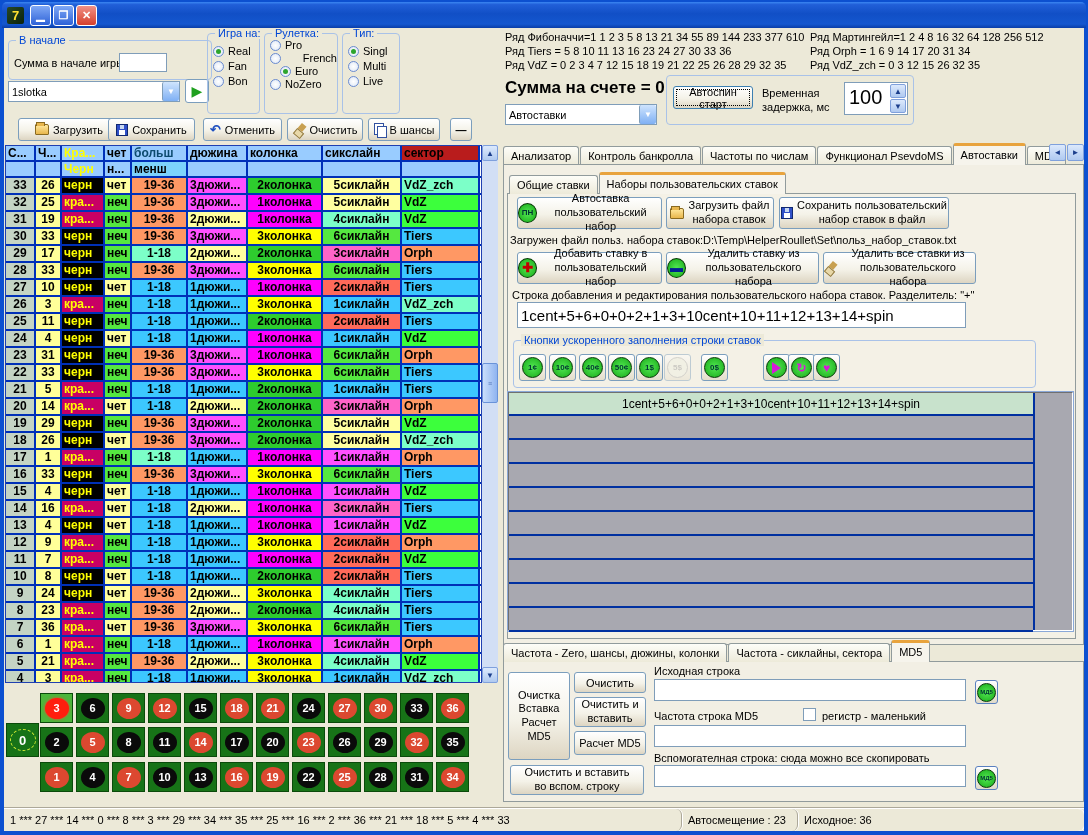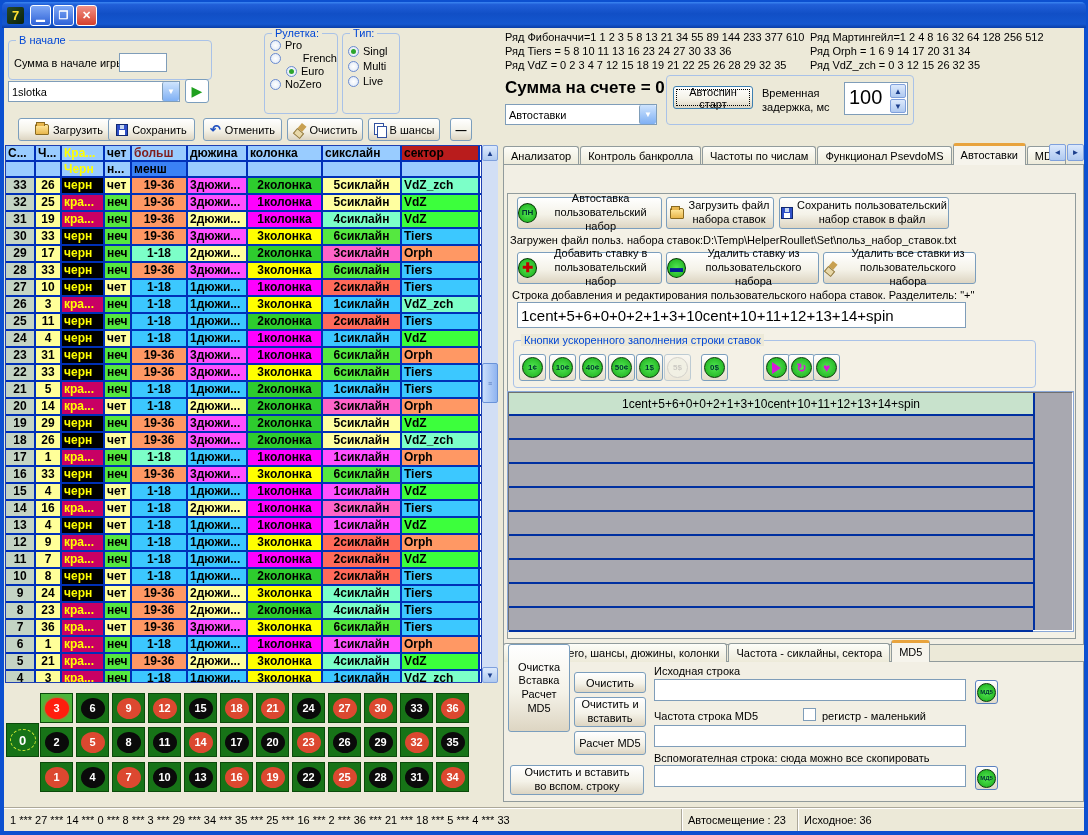--- a/index.html
+++ b/index.html
@@ -81,21 +81,21 @@
   .coinbtn .gcircle{width:21px;height:21px;font-size:8px;}
   .coinbtn.dis{opacity:.45;}
   .coinbtn.dis .gcircle{background:#EFEFE2;border-color:#AAA;color:#999;}
   .mag{color:#D818D8;}
   .play-tri{width:0;height:0;border-left:9px solid #D818D8;border-top:6px solid transparent;border-bottom:6px solid transparent;}
   
   #bet-list{background:#A8A8B0;border-top:1px solid #707070;border-left:1px solid #707070;border-right:1px solid #fff;border-bottom:1px solid #fff;outline:1px solid #8AA8D8;}
   .lhead{background:#C8E2CC;border-bottom:2px solid #0030A0;font-size:12px;text-align:center;height:23px;line-height:22px;}
   .lrow{height:24px;border-bottom:2px solid #0030A0;}
   .statusbar{background:#ECE9D8;border-top:1px solid #fff;box-shadow:0 -1px 0 #ACA899;font-size:11px;display:flex;}
-  .ssec{border-right:1px solid #ACA899;box-shadow:1px 0 0 #fff;display:flex;align-items:center;padding:0 6px;white-space:nowrap;overflow:hidden;}
+  .ssec{border-right:1px solid #ACA899;box-shadow:1px 0 0 #fff;display:flex;align-items:center;padding:0 6px;white-space:nowrap;overflow:hidden;border-radius:6px;}
   .md5ic{width:23px;height:24px;border:1px solid #5A80C0;border-radius:3px;background:linear-gradient(#FFF,#E0DAC8);display:flex;align-items:center;justify-content:center;}
   .md5ic .gcircle{width:19px;height:19px;font-size:6px;line-height:1;text-align:center;}
   .chk{width:13px;height:13px;background:#fff;border:1px solid #7F9DB9;}
 </style>
 </head>
 <body>
 
 <div id="frame">
   <div id="titlebar">
     <div id="appicon">7</div>
@@ -112,32 +112,49 @@
       <input class="abs tbox" style="left: 110px; top: 12px; width: 48px; height: 19px;" value="">
     </div>
     <div class="abs combo" style="left:4px;top:53px;width:172px;height:21px;">
       <div class="cval">1slotka</div>
       <div class="carr">▼</div>
     </div>
     <div class="abs btn" style="left:181px;top:51px;width:24px;height:24px;background:#fff;">
       <span style="color:#1FA01F;font-size:14px;">▶</span>
     </div>
 
+    <div class="abs grp" style="left:203px;top:5px;width:53px;height:81px;">
+      <div class="grp-lbl">Игра на:</div>
+      <div class="abs" style="left:0;top:8px;right:0;">
+          <div class="radio">
+            <span class="rdot on"></span>
+            <span class="rlabel">Real</span>
+          </div>
+          <div class="radio">
+            <span class="rdot"></span>
+            <span class="rlabel">Fan</span>
+          </div>
+          <div class="radio">
+            <span class="rdot"></span>
+            <span class="rlabel">Bon</span>
+          </div>
+        </div>
+    </div>
     <div class="abs grp" style="left:260px;top:5px;width:74px;height:81px;">
       <div class="grp-lbl">Рулетка:</div>
       <div class="abs" style="left:0;top:4px;right:0;">
           <div class="radio" style="margin: 1px 0px 0px 5px;">
             <span class="rdot"></span>
             <span class="rlabel">Pro</span>
           </div>
           <div class="radio" style="margin: 1px 0px 0px 5px; justify-content: space-between;">
             <span class="rdot"></span>
             <span class="rlabel">French</span>
           </div>
-          <div class="radio" style="margin: 1px 0px 0px 21px;">
+          <div class="radio" style="margin: 1px 0px 0px 15px;">
             <span class="rdot on"></span>
             <span class="rlabel">Euro</span>
           </div>
           <div class="radio" style="margin: 1px 0px 0px 5px;">
             <span class="rdot"></span>
             <span class="rlabel">NoZero</span>
           </div>
         </div>
     </div>
     <div class="abs grp" style="left:338px;top:5px;width:58px;height:81px;">
@@ -179,32 +196,32 @@
         <span>В шансы</span>
     </div>
     <div class="abs btn" style="left:446px;top:90px;width:22px;height:23px;font-weight:bold;">—</div>
 
     <div id="spin-table" class="abs" style="left:1px;top:117px;width:477px;height:538px;">
         <div class="trow thr">
           <div class="tc" style="width: 30px; background: rgb(153, 204, 255); color: rgb(0, 0, 0);">С...</div>
           <div class="tc" style="width: 26px; background: rgb(153, 204, 255); color: rgb(0, 0, 0);">Ч...</div>
           <div class="tc" style="width: 43px; background: rgb(153, 204, 255); color: rgb(255, 255, 0);">Кра...</div>
           <div class="tc" style="width: 27px; background: rgb(153, 204, 255); color: rgb(0, 0, 0);">чет</div>
-          <div class="tc" style="width: 56px; background: rgb(153, 204, 255); color: #7f1d1d;">больш</div>
+          <div class="tc" style="width: 56px; background: rgb(153, 204, 255); color: #0c4a6e;">больш</div>
           <div class="tc" style="width: 60px; background: rgb(153, 204, 255); color: rgb(0, 0, 0);">дюжина</div>
           <div class="tc" style="width: 75px; background: rgb(153, 204, 255); color: rgb(0, 0, 0);">колонка</div>
           <div class="tc" style="width: 79px; background: rgb(153, 204, 255); color: rgb(0, 0, 0);">сикслайн</div>
           <div class="tc" style="width: 78px; background: #b91c1c; color: rgb(0, 0, 0);">сектор</div>
         </div>
         <div class="trow thr">
           <div class="tc" style="width: 30px; background: rgb(153, 204, 255); color: rgb(0, 0, 0);"></div>
           <div class="tc" style="width: 26px; background: rgb(153, 204, 255); color: rgb(0, 0, 0);"></div>
           <div class="tc" style="width: 43px; background: rgb(153, 204, 255); color: rgb(255, 255, 0);">Черн</div>
           <div class="tc" style="width: 27px; background: rgb(153, 204, 255); color: rgb(0, 0, 0);">н...</div>
-          <div class="tc" style="width: 56px; background: #3b82f6; color: rgb(0, 0, 0);">менш</div>
+          <div class="tc" style="width: 56px; background: #7dd3fc; color: rgb(0, 0, 0);">менш</div>
           <div class="tc" style="width: 60px; background: rgb(153, 204, 255); color: rgb(0, 0, 0);"></div>
           <div class="tc" style="width: 75px; background: rgb(153, 204, 255); color: rgb(0, 0, 0);"></div>
           <div class="tc" style="width: 79px; background: rgb(153, 204, 255); color: rgb(0, 0, 0);"></div>
           <div class="tc" style="width: 78px; background: rgb(153, 204, 255); color: rgb(0, 0, 0);"></div>
         </div>
         <div class="trow">
           <div class="tc cC" style="width: 30px; background: rgb(196, 212, 196); color: rgb(0, 0, 0);">33</div>
           <div class="tc cC" style="width: 26px; background: rgb(255, 255, 153); color: rgb(0, 0, 0);">26</div>
           <div class="tc" style="width: 43px; background: rgb(0, 0, 0); color: rgb(255, 255, 0);">черн</div>
           <div class="tc" style="width: 27px; background: rgb(255, 255, 160); color: rgb(0, 0, 0);">чет</div>
@@ -688,20 +705,24 @@
         <div class="tab">Контроль банкролла</div>
         <div class="tab">Частоты по числам</div>
         <div class="tab">Функционал PsevdoMS</div>
         <div class="tab sel">Автоставки</div>
         <div class="tab">MD5</div>
       </div>
     <div class="abs sb-btn" style="left:1045px;top:116px;width:17px;height:17px;">◄</div>
     <div class="abs sb-btn" style="left:1063px;top:116px;width:17px;height:17px;">►</div>
     <div class="abs panel" style="left:499px;top:136px;width:581px;height:481px;"></div>
 
+    <div class="abs tabbar" style="left:505px;top:143px;height:23px;z-index:4;" id="sub-tabs">
+        <div class="tab">Общие ставки</div>
+        <div class="tab sel">Наборы пользовательских ставок</div>
+      </div>
     <div class="abs panel" style="left:503px;top:165px;width:569px;height:446px;background:#F4F1E6;"></div>
 
     <div class="abs btn ml" style="left:513px;top:169px;width:145px;height:32px;z-index:5;">
       <span class="gcircle" style="width:20px;height:20px;font-size:8px;margin-right:3px;">ПН</span>
       <span class="ml">Автоставка
 пользовательский набор</span>
     </div>
     <div class="abs btn ml" style="left:662px;top:169px;width:108px;height:32px;z-index:5;">
       <span class="ic ic-folder"></span>
       <span class="ml">Загрузить файл
@@ -789,21 +810,21 @@
       <div style="position:absolute;left:528px;top:0;right:0;height:100%;"></div>
     </div>
 
     <div class="abs tabbar" style="left:499px;top:612px;height:22px;z-index:6;" id="bottom-tabs">
         <div class="tab">Частота - Zero, шансы, дюжины, колонки</div>
         <div class="tab">Частота - сиклайны, сектора</div>
         <div class="tab sel">MD5</div>
       </div>
     <div class="abs panel" style="left:499px;top:633px;width:581px;height:141px;background:#F2EFE4;z-index:5;"></div>
 
-    <div class="abs btn ml" style="left:504px;top:616px;width:62px;height:88px;z-index:6;">Очистка
+    <div class="abs btn ml" style="left:504px;top:644px;width:62px;height:88px;z-index:6;">Очистка
 Вставка
 Расчет MD5</div>
     <div class="abs btn" style="left:570px;top:644px;width:72px;height:21px;z-index:6;">Очистить</div>
     <div class="abs btn ml" style="left:570px;top:669px;width:72px;height:30px;z-index:6;">Очистить и
 вставить</div>
     <div class="abs btn" style="left:570px;top:703px;width:72px;height:24px;z-index:6;">Расчет MD5</div>
     <div class="abs btn ml" style="left:506px;top:737px;width:134px;height:30px;z-index:6;">Очистить и  вставить
 во вспом. строку</div>
 
     <div class="abs lbl" style="left:650px;top:637px;z-index:6;">Исходная строка</div>

